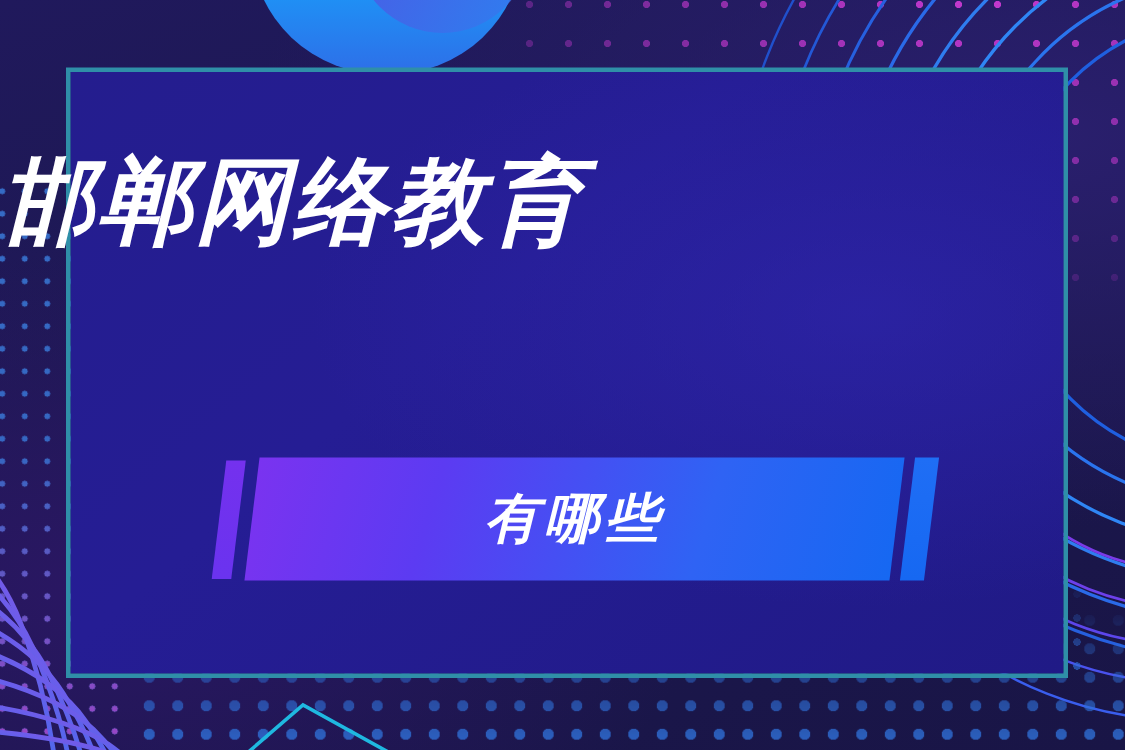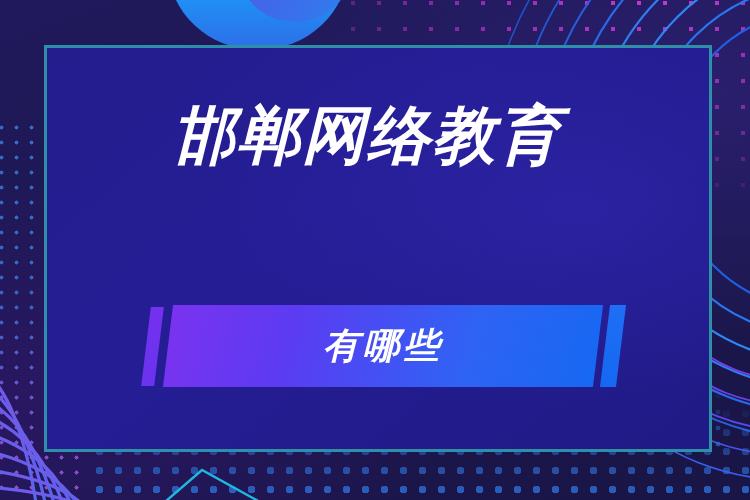--- a/index.html
+++ b/index.html
@@ -108,21 +108,21 @@
   .frame-inner-glow{
     position:absolute;inset:0;
     background:radial-gradient(80% 70% at 80% 40%, rgba(50,40,180,.5) 0%, rgba(0,0,0,0) 70%);
     pointer-events:none;
   }
 
   
   .content{position:absolute;inset:0;}
   .title{
     position:absolute;left:0;right:16px;top:96px;
-    text-align:center;color:#ffffff;
+    text-align:left;color:#ffffff;
     font-size:63px;line-height:78px;
     font-weight:bold;font-style:italic;
     letter-spacing:2px;
     white-space:nowrap;
   }
   .title .l2{display:block;}
 
   
   .banner-wrap{position:absolute;left:0;top:303px;width:652px;height:86px;}
   .bar-a{

